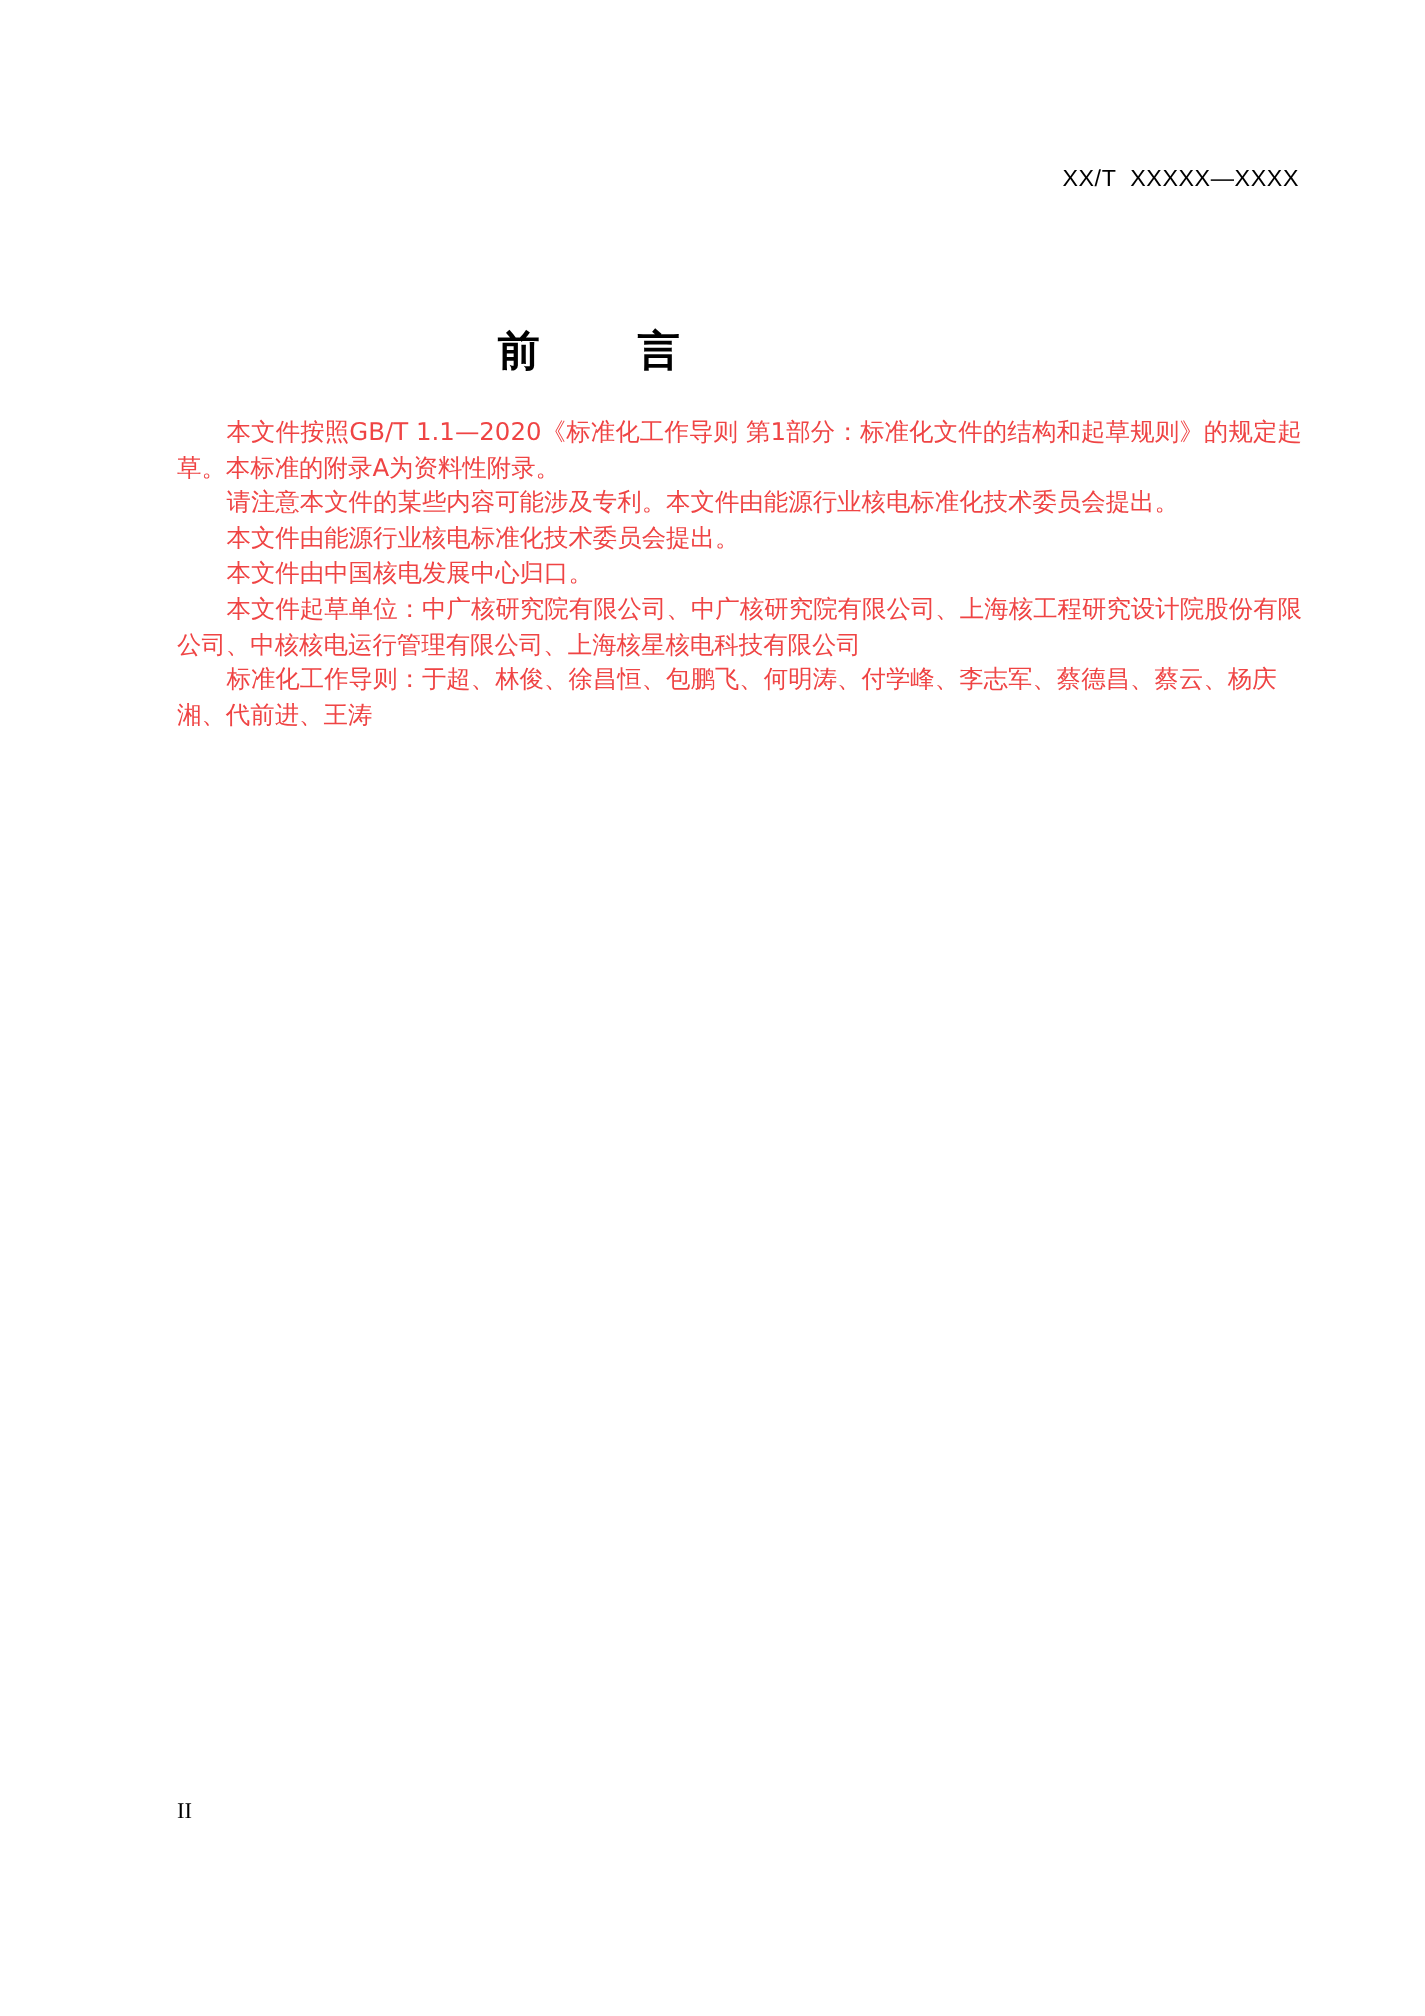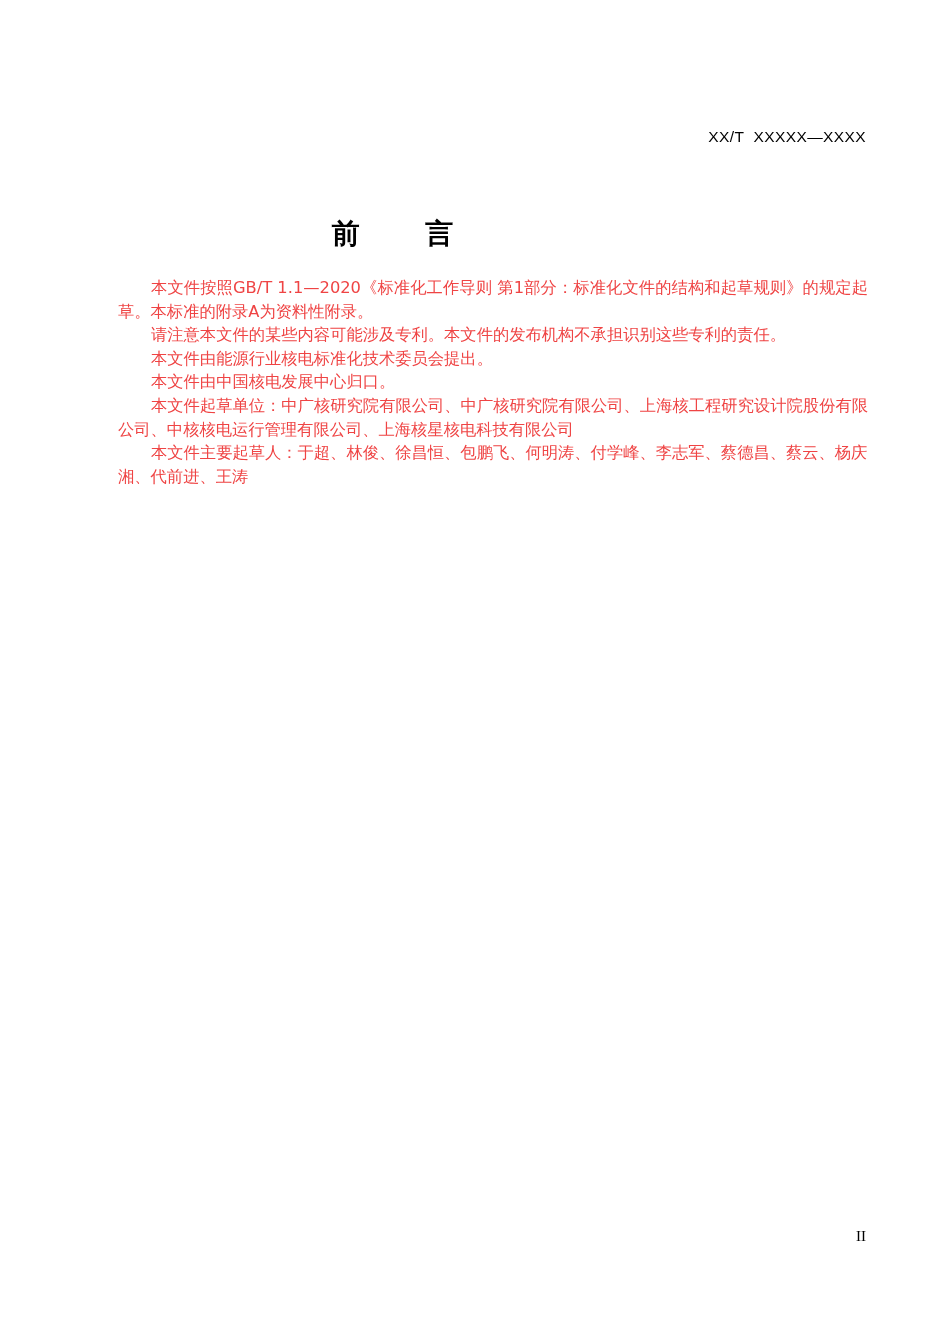--- a/index.html
+++ b/index.html
@@ -25,21 +25,20 @@
     position: absolute;
     top: 111px;
     left: 118px;
     width: 748px;
     text-align: right;
     font-family: "Liberation Sans", "DejaVu Sans", sans-serif;
     font-size: 15.5px;
     letter-spacing: 0.4px;
     color: #000000;
     white-space: pre;
-    margin-top: 17px;
   }
 
   
   .doc-title {
     position: absolute;
     top: 196px;
     left: 0;
     width: 786px;
     text-align: center;
     font-family: "DejaVu Sans", "Liberation Sans", sans-serif;
@@ -69,42 +68,42 @@
     word-break: break-all;
     letter-spacing: 0;
   }
   .para.last-ragged {
     text-align: left;
   }
 
   
   .page-number {
     position: absolute;
-    top: 1228px;
+    top: 1200px;
     left: 118px;
     width: 748px;
-    text-align: right;
+    text-align: left;
     font-family: "Liberation Serif", "DejaVu Serif", serif;
     font-size: 15px;
     color: #000000;
   }
 </style>
 </head>
 <body>
 
 <div class="page">
 
   <div class="page-header">XX/T  XXXXX—XXXX</div>
 
   <h1 class="doc-title">前      言</h1>
 
   <div class="body-block">
     <p class="para">本文件按照GB/T 1.1—2020《标准化工作导则 第1部分：标准化文件的结构和起草规则》的规定起草。本标准的附录A为资料性附录。</p>
-    <p class="para">请注意本文件的某些内容可能涉及专利。本文件的发布机构不承担识别这些专利的责任。</p>
+    <p class="para">请注意本文件的某些内容可能涉及专利。本文件由能源行业核电标准化技术委员会提出。</p>
     <p class="para">本文件由能源行业核电标准化技术委员会提出。</p>
     <p class="para">本文件由中国核电发展中心归口。</p>
     <p class="para">本文件起草单位：中广核研究院有限公司、中广核研究院有限公司、上海核工程研究设计院股份有限公司、中核核电运行管理有限公司、上海核星核电科技有限公司</p>
-    <p class="para last-ragged">本文件主要起草人：于超、林俊、徐昌恒、包鹏飞、何明涛、付学峰、李志军、蔡德昌、蔡云、杨庆湘、代前进、王涛</p>
+    <p class="para last-ragged">标准化工作导则：于超、林俊、徐昌恒、包鹏飞、何明涛、付学峰、李志军、蔡德昌、蔡云、杨庆湘、代前进、王涛</p>
   </div>
 
   <div class="page-number">II</div>
 
 </div>
 
 </body></html>

